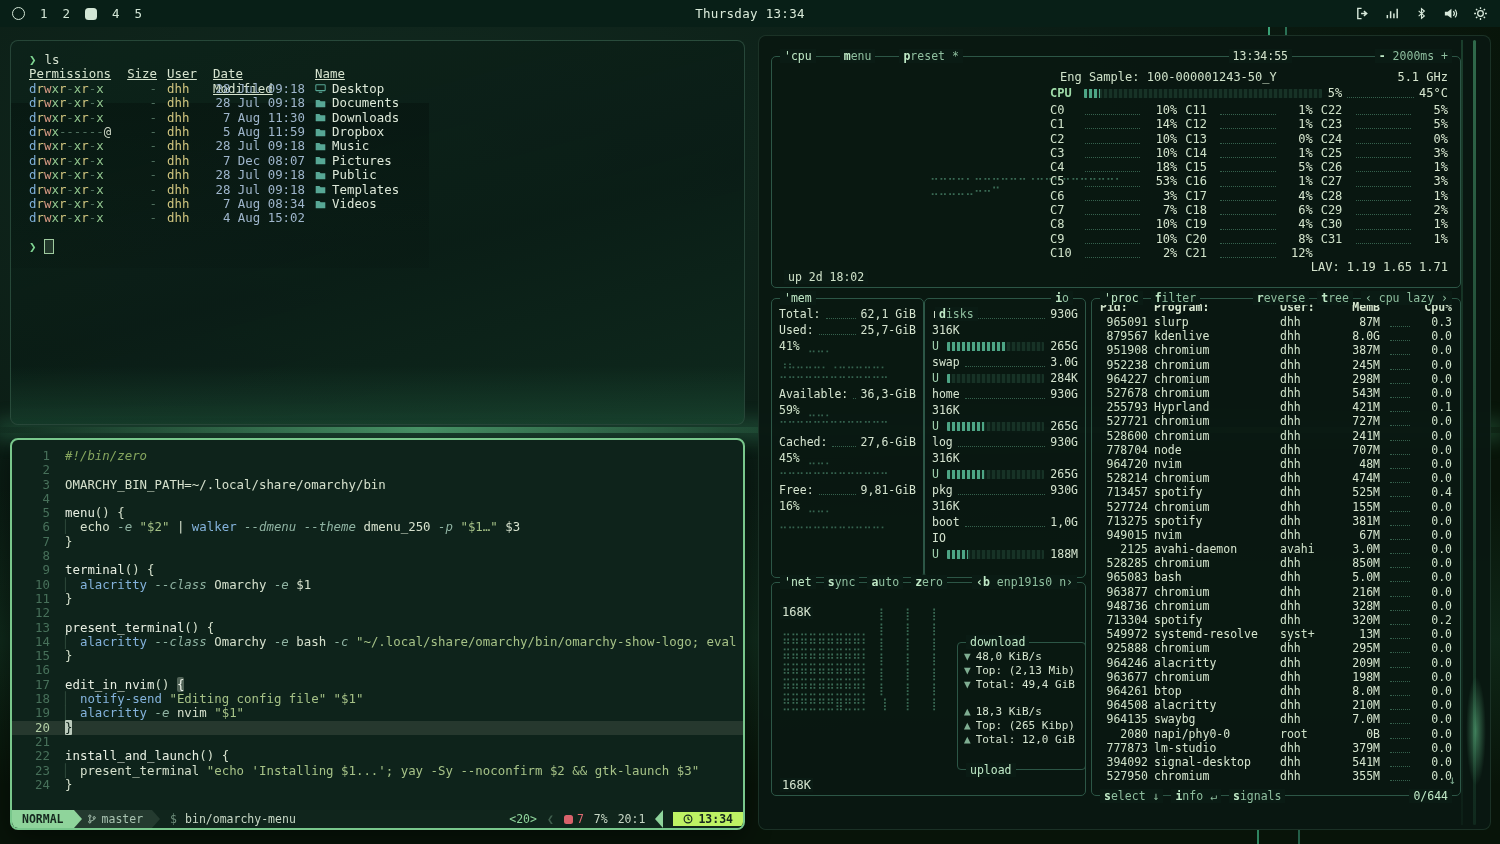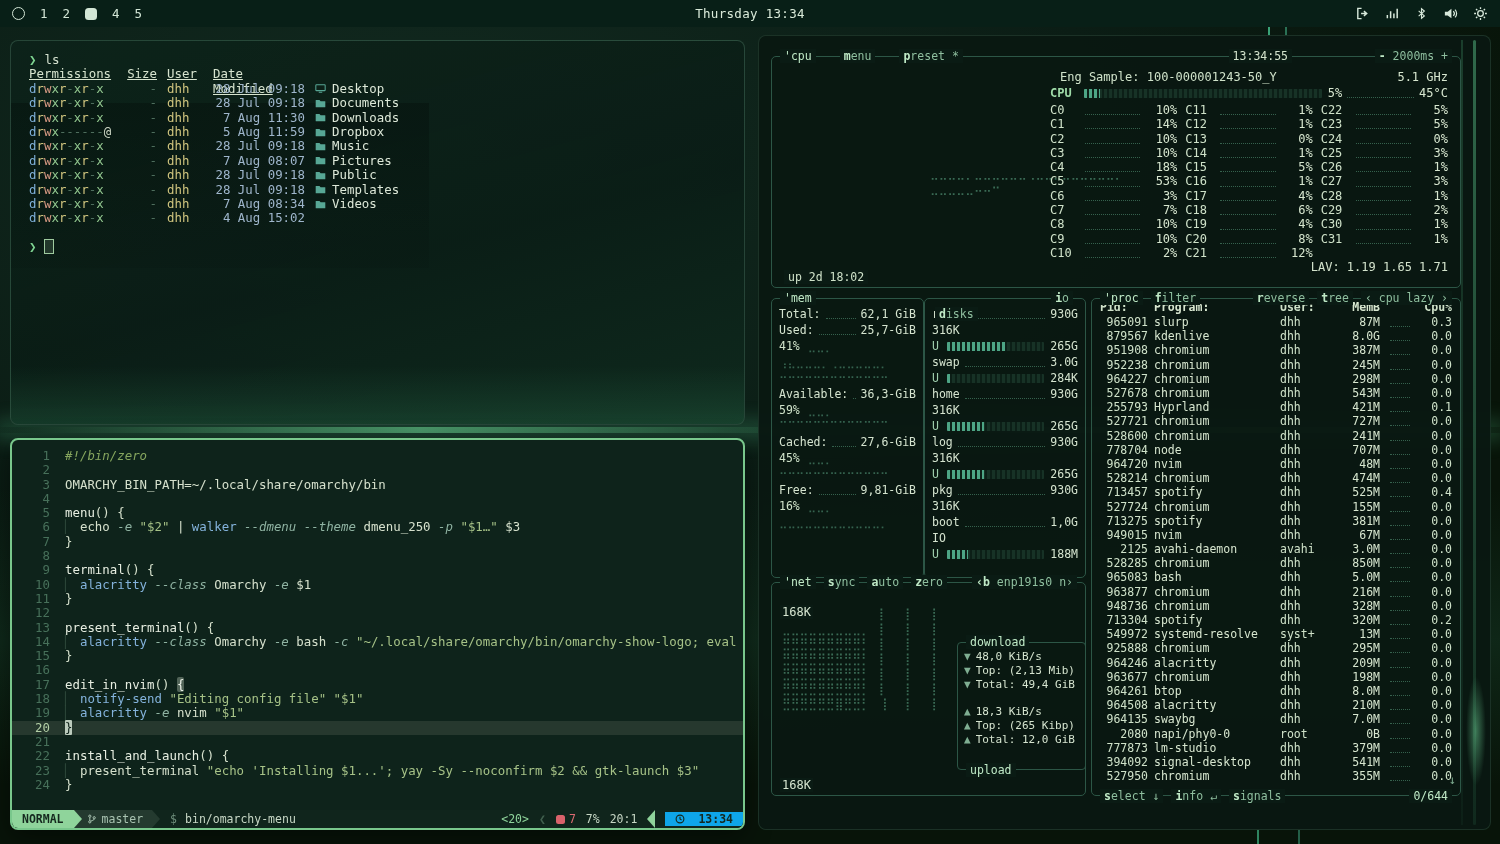--- a/index.html
+++ b/index.html
@@ -77,21 +77,21 @@
   .tri-branch{border-left:8px solid #243a2f;}
   .tri-clock{border-right:8px solid #8fd49b;}
   .sl-branch{background:#243a2f;color:#a9c3b1;padding:0 9px 0 5px;display:flex;align-items:center;gap:5px;}
   .sl-file{display:flex;align-items:center;gap:8px;padding:0 10px;}
   .sl-dollar{color:#6f8f7c;}
   .sl-right{margin-left:auto;display:flex;align-items:center;gap:10px;}
   .sl-reg{color:#8fd49b;}
   .sl-div{color:#41604e;}
   .sl-diag{color:#dd6b72;display:flex;align-items:center;gap:4px;}
   .diagdot{width:9px;height:9px;background:#d9626b;border-radius:2.5px;display:inline-block;}
-  .sl-clock{background:#0ea5e9;color:#15281e;font-weight:bold;padding:0 10px;display:flex;align-items:center;gap:13px;}
+  .sl-clock{background:#bef264;color:#15281e;font-weight:bold;padding:0 10px;display:flex;align-items:center;gap:5px;}
   
   .win-btop{left:758px;top:35px;width:733px;height:795px;background:rgba(9,24,18,.97);
     border:1px solid rgba(110,170,140,.18);}
   .wp1{right:14px;top:4px;bottom:4px;width:3px;background:linear-gradient(180deg, rgba(95,205,145,.45), rgba(45,115,80,.2));border-radius:2px;}
   .wp2{right:27px;top:4px;bottom:4px;width:2px;background:linear-gradient(180deg, rgba(70,160,112,.28), rgba(40,95,68,.12));}
   .wp3{right:4px;top:640px;width:20px;height:110px;background:radial-gradient(ellipse at center, rgba(120,230,165,.45), transparent 70%);}
   .bbox{position:absolute;border:1px solid #2c5646;border-radius:5px;font-size:12px;color:#d3e3cc;box-sizing:border-box;}
   .box-titles{position:absolute;top:-8px;display:flex;gap:8px;z-index:2;}
   .box-titles.bottom{top:auto;bottom:-8px;}
   .bt{background:#0a1b14;padding:0 4px;font-size:11.5px;white-space:nowrap;}
@@ -222,20 +222,21 @@
   <div class="ls-content">
     <div class="ls-cmdline">
       <span class="prompt">❯</span>
       <span>ls</span>
     </div>
     <div class="ls-headgrid" id="ls-headers">
         <span class="h0">Permissions</span>
         <span class="h1">Size</span>
         <span class="h2">User</span>
         <span class="h3">Date Modified</span>
+        <span class="h4">Name</span>
       </div>
     <div id="ls-rows">
         <div class="ls-row">
           <span class="ls-cell perm"><span class="pd">d</span><span class="pr">r</span><span class="pw">w</span><span class="px">x</span><span class="pr">r</span><span class="pn">-</span><span class="px">x</span><span class="pr">r</span><span class="pn">-</span><span class="px">x</span></span>
           <span class="ls-cell size">-</span>
           <span class="ls-cell user">dhh</span>
           <span class="ls-cell date">28 Jul 09:18</span>
           <span class="ls-cell name">
             <span class="fic">
               <svg viewBox="0 0 16 16">
@@ -299,21 +300,21 @@
                 <path d="M1.5 3h5l1.7 1.8h6.3c.3 0 .5.2.5.5V13c0 .3-.2.5-.5.5h-13A.5.5 0 0 1 1 13V3.5c0-.3.2-.5.5-.5z" fill="#57a795"></path>
               </svg>
             </span>
             <span>Music</span>
           </span>
         </div>
         <div class="ls-row">
           <span class="ls-cell perm"><span class="pd">d</span><span class="pr">r</span><span class="pw">w</span><span class="px">x</span><span class="pr">r</span><span class="pn">-</span><span class="px">x</span><span class="pr">r</span><span class="pn">-</span><span class="px">x</span></span>
           <span class="ls-cell size">-</span>
           <span class="ls-cell user">dhh</span>
-          <span class="ls-cell date">7 Aug 08:07</span>
+          <span class="ls-cell date">7 Dec 08:07</span>
           <span class="ls-cell name">
             <span class="fic">
               <svg viewBox="0 0 16 16">
                 <path d="M1.5 3h5l1.7 1.8h6.3c.3 0 .5.2.5.5V13c0 .3-.2.5-.5.5h-13A.5.5 0 0 1 1 13V3.5c0-.3.2-.5.5-.5z" fill="#57a795"></path>
               </svg>
             </span>
             <span>Pictures</span>
           </span>
         </div>
         <div class="ls-row">

